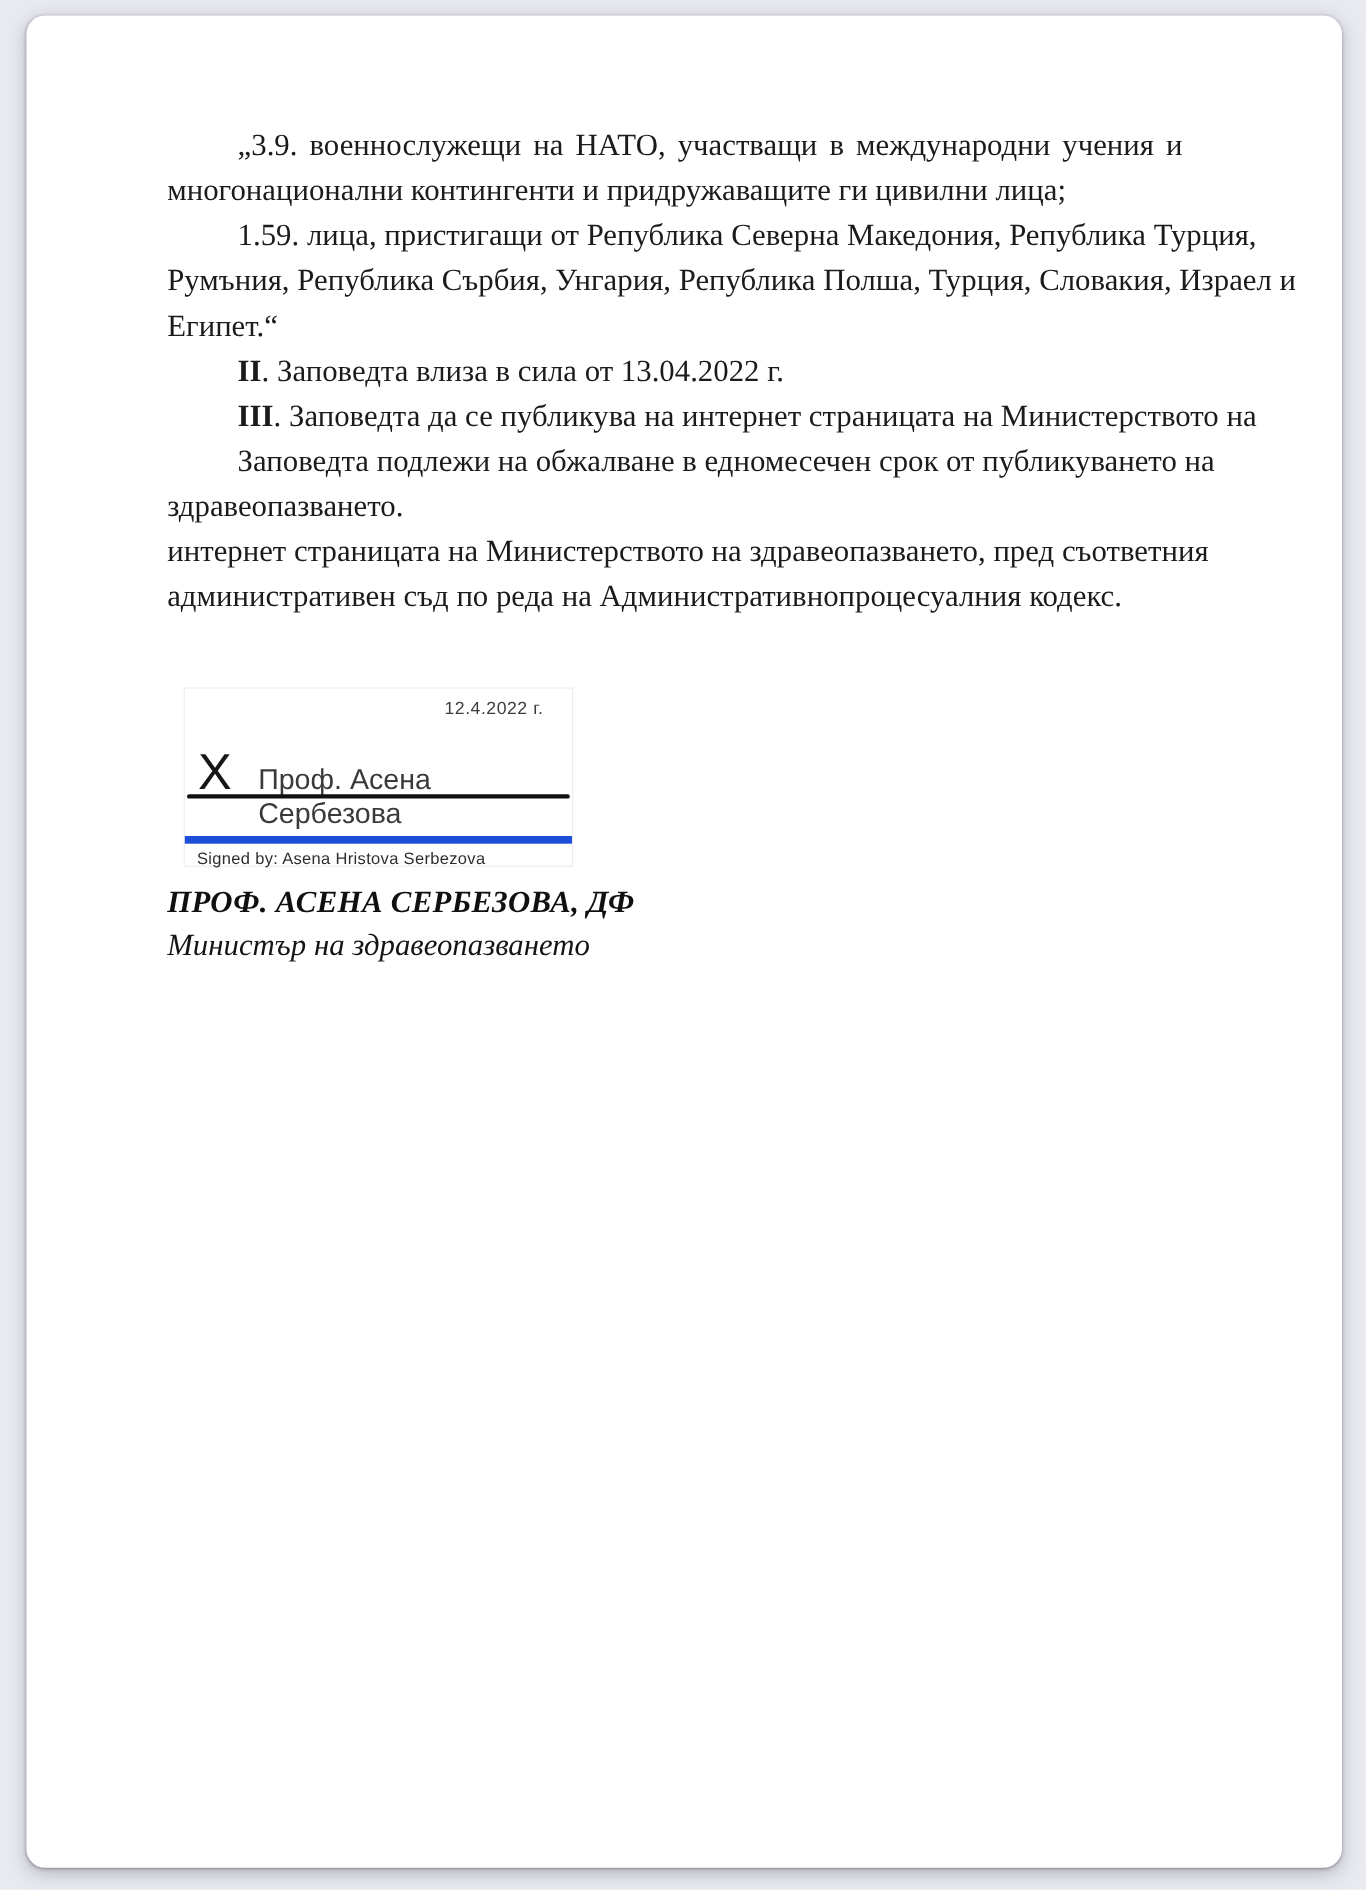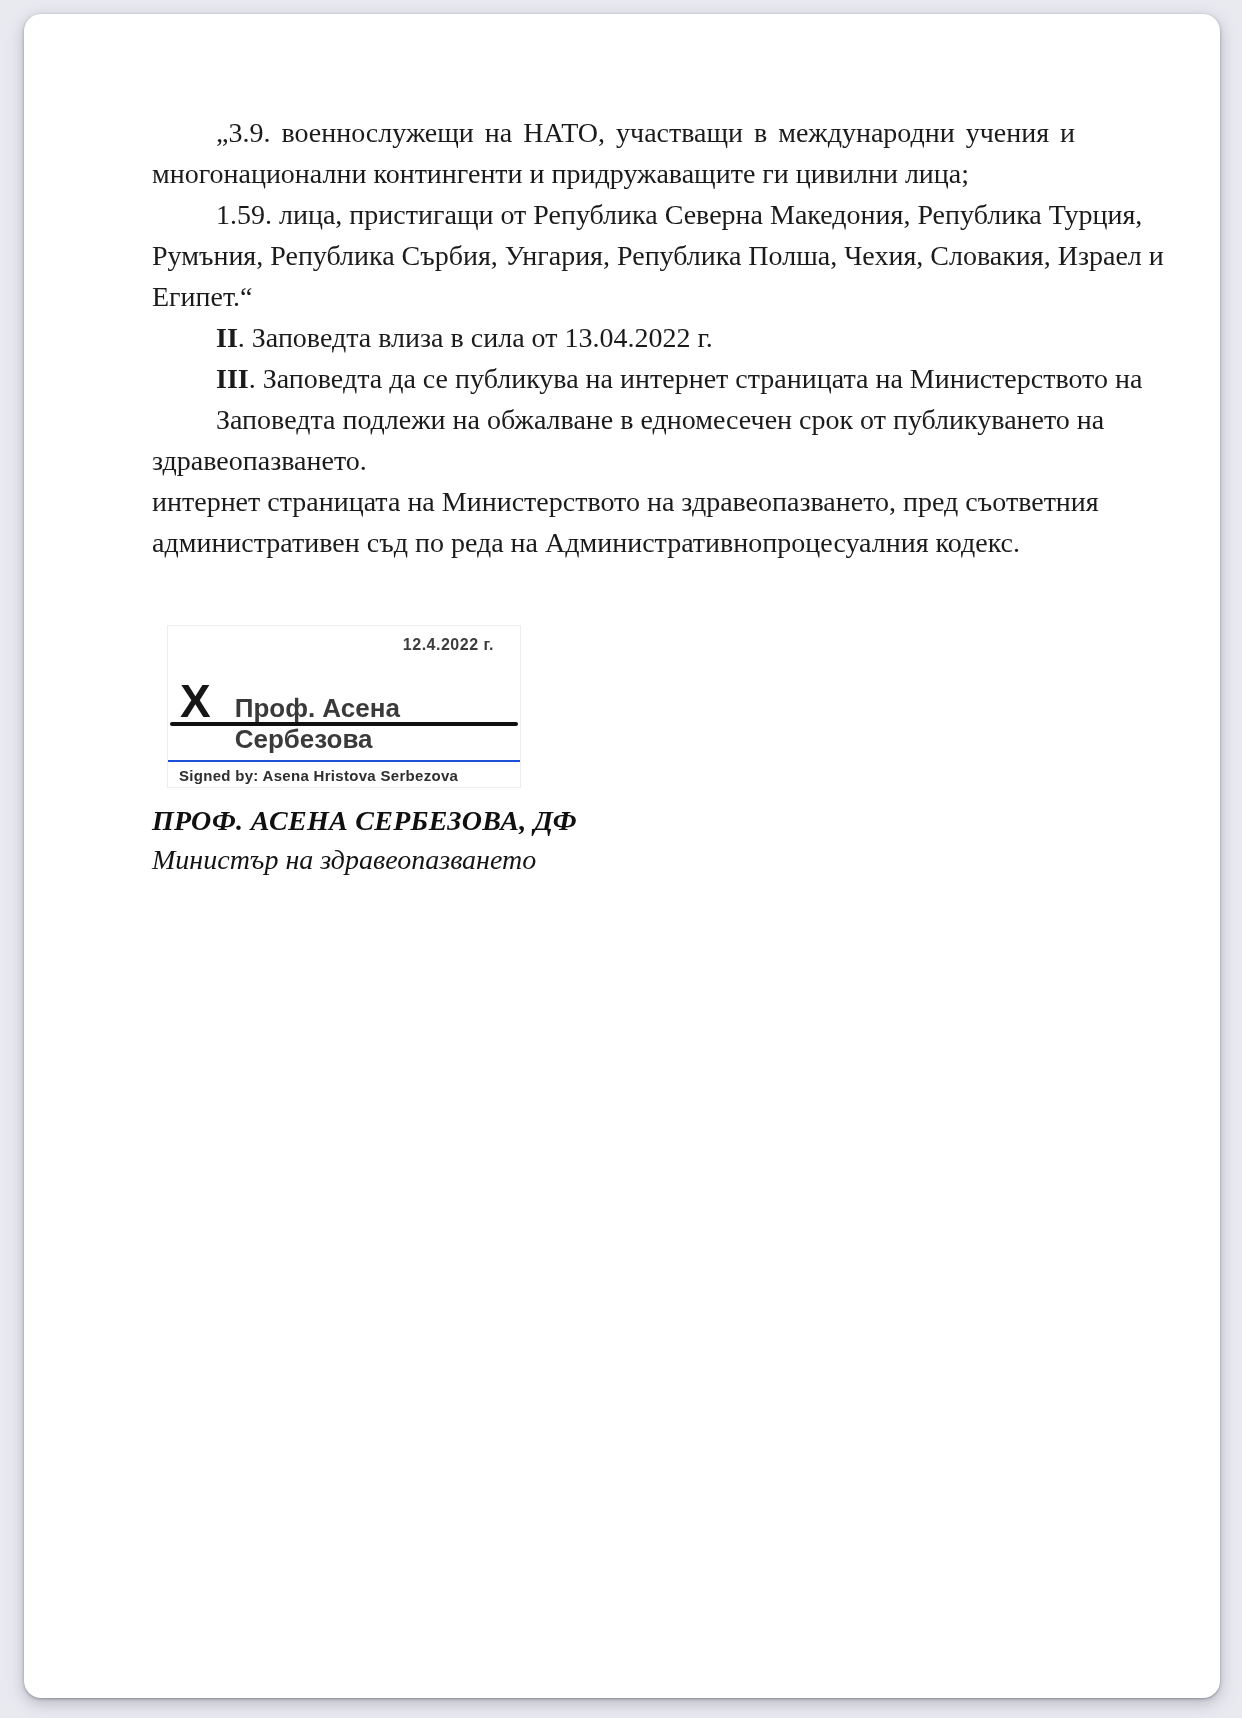--- a/index.html
+++ b/index.html
@@ -23,21 +23,21 @@
     font-size:28px; line-height:41px;
     color:#1b1b1b;
     white-space:nowrap;
     text-align:justify;
     text-align-last:justify;
   }
   .tline.ind  { text-indent:64px; }
   .tline.endp { text-align-last:left; }
   .tline b { font-weight:bold; }
 
-  .sig-wrap { margin:62px 0 0 15px; width:354px;font-weight:bold; }
+  .sig-wrap { margin:62px 0 0 15px; width:354px; }
   .sig-box {
     position:relative; height:163px;
     border:1px solid #ededf1;
     box-sizing:border-box;
     font-family:"Liberation Sans", sans-serif;
     background:#ffffff;
   }
   .sig-date {
     position:absolute; top:10px; right:26px;
     font-size:16px; letter-spacing:.5px; color:#3d3d3d;
@@ -48,21 +48,21 @@
   }
   .sig-x    { font-size:46px; color:#161616; }
   .sig-name { font-size:26px; color:#3a3a3a; }
   .sig-rule {
     position:absolute; left:2px; right:2px; top:96px;
     height:4px; background:#101010; border-radius:2px;
   }
   .sig-signedby {
     position:absolute; left:0; right:0; bottom:0;
     height:27px; box-sizing:border-box;
-    border-top:2px solid #1d4ed8;
+    border-top:7px solid #1d4ed8;
     font-size:15px; color:#2e2e2e;
     padding:5px 0 0 11px;
     letter-spacing:.3px;
   }
 
   .name-caps {
     margin-top:14px;
     font-family:"Liberation Serif", serif;
     font-style:italic; font-weight:bold;
     font-size:28px; line-height:38px;
@@ -78,21 +78,21 @@
 </style>
 </head>
 <body>
 
 <div class="page">
   <div class="content">
 
     <div class="tline ind">„3.9. военнослужещи на НАТО, участващи в международни учения и</div>
     <div class="tline endp">многонационални контингенти и придружаващите ги цивилни лица;</div>
     <div class="tline ind">1.59. лица, пристигащи от Република Северна Македония, Република Турция,</div>
-    <div class="tline">Румъния, Република Сърбия, Унгария, Република Полша, Чехия, Словакия, Израел и</div>
+    <div class="tline">Румъния, Република Сърбия, Унгария, Република Полша, Турция, Словакия, Израел и</div>
     <div class="tline endp">Египет.“</div>
 
     <div class="tline ind endp"><b>II</b><span>. Заповедта влиза в сила от 13.04.2022 г.</span></div>
 
     <div class="tline ind"><b>III</b><span>. Заповедта да се публикува на интернет страницата на Министерството на</span></div>
     <div class="tline ind">Заповедта подлежи на обжалване в едномесечен срок от публикуването на</div>
 
     <div class="tline endp">здравеопазването.</div>
     <div class="tline">интернет страницата на Министерството на здравеопазването, пред съответния</div>
     <div class="tline endp">административен съд по реда на Административнопроцесуалния кодекс.</div>

